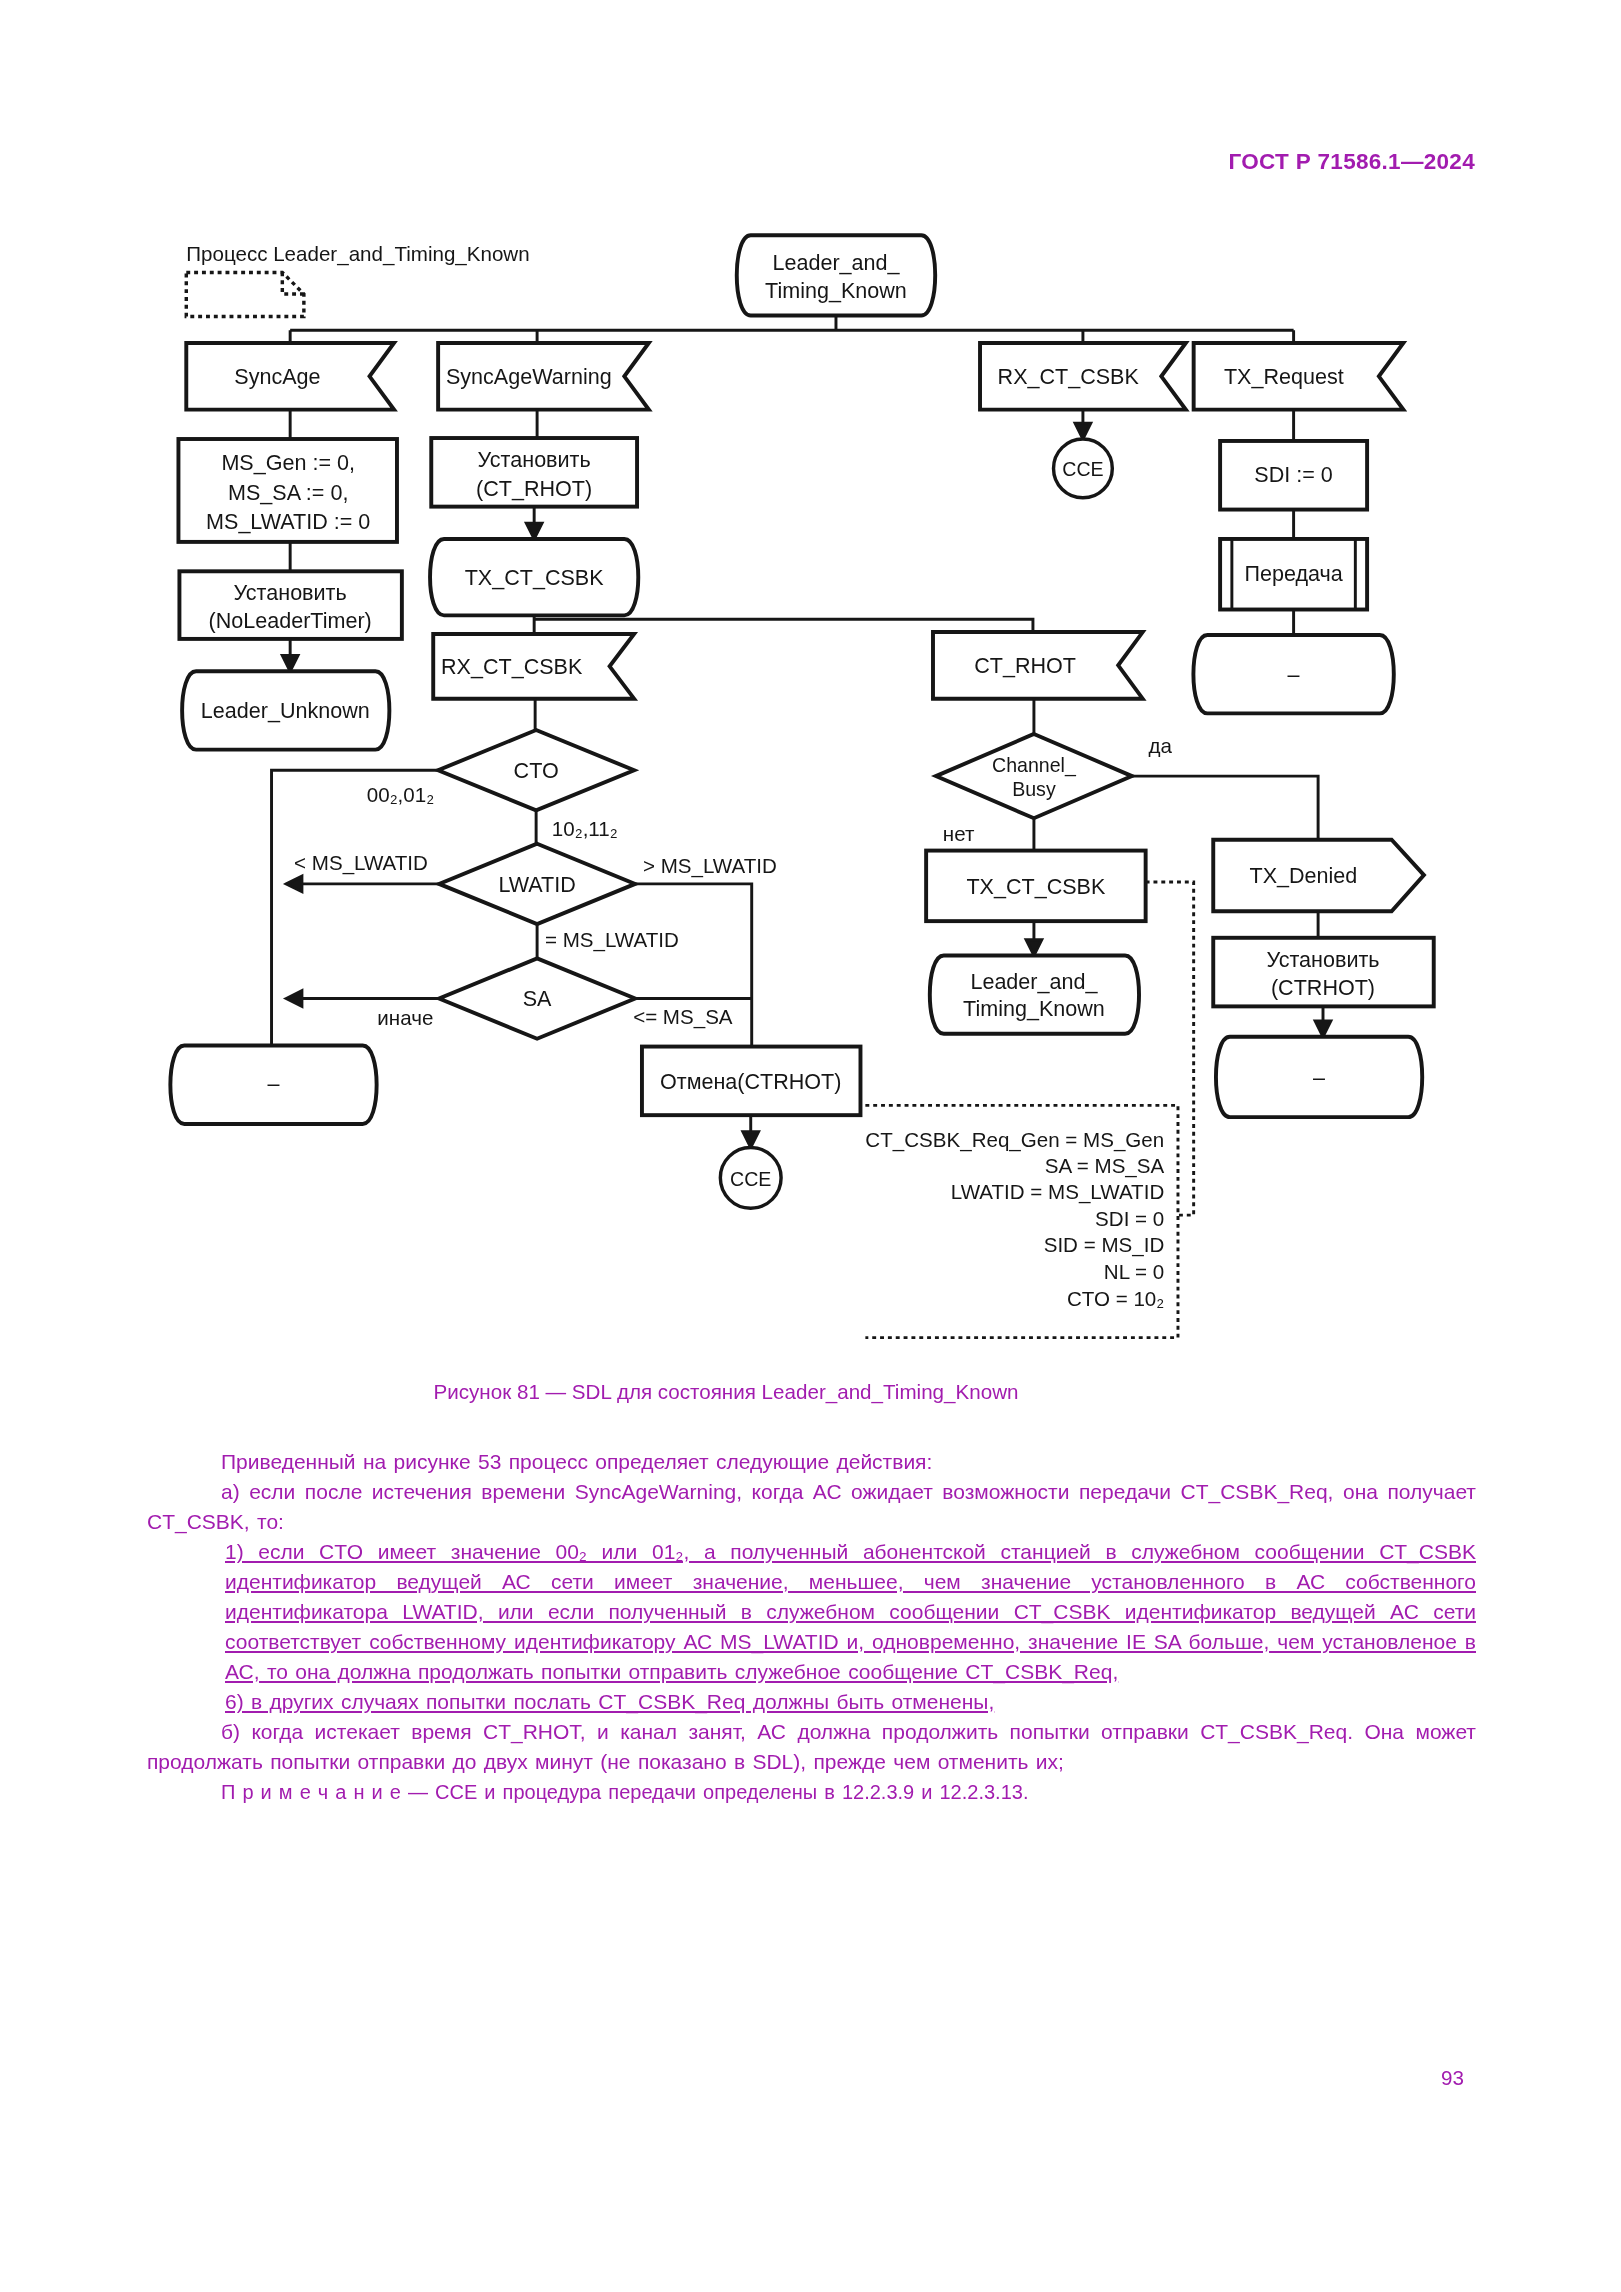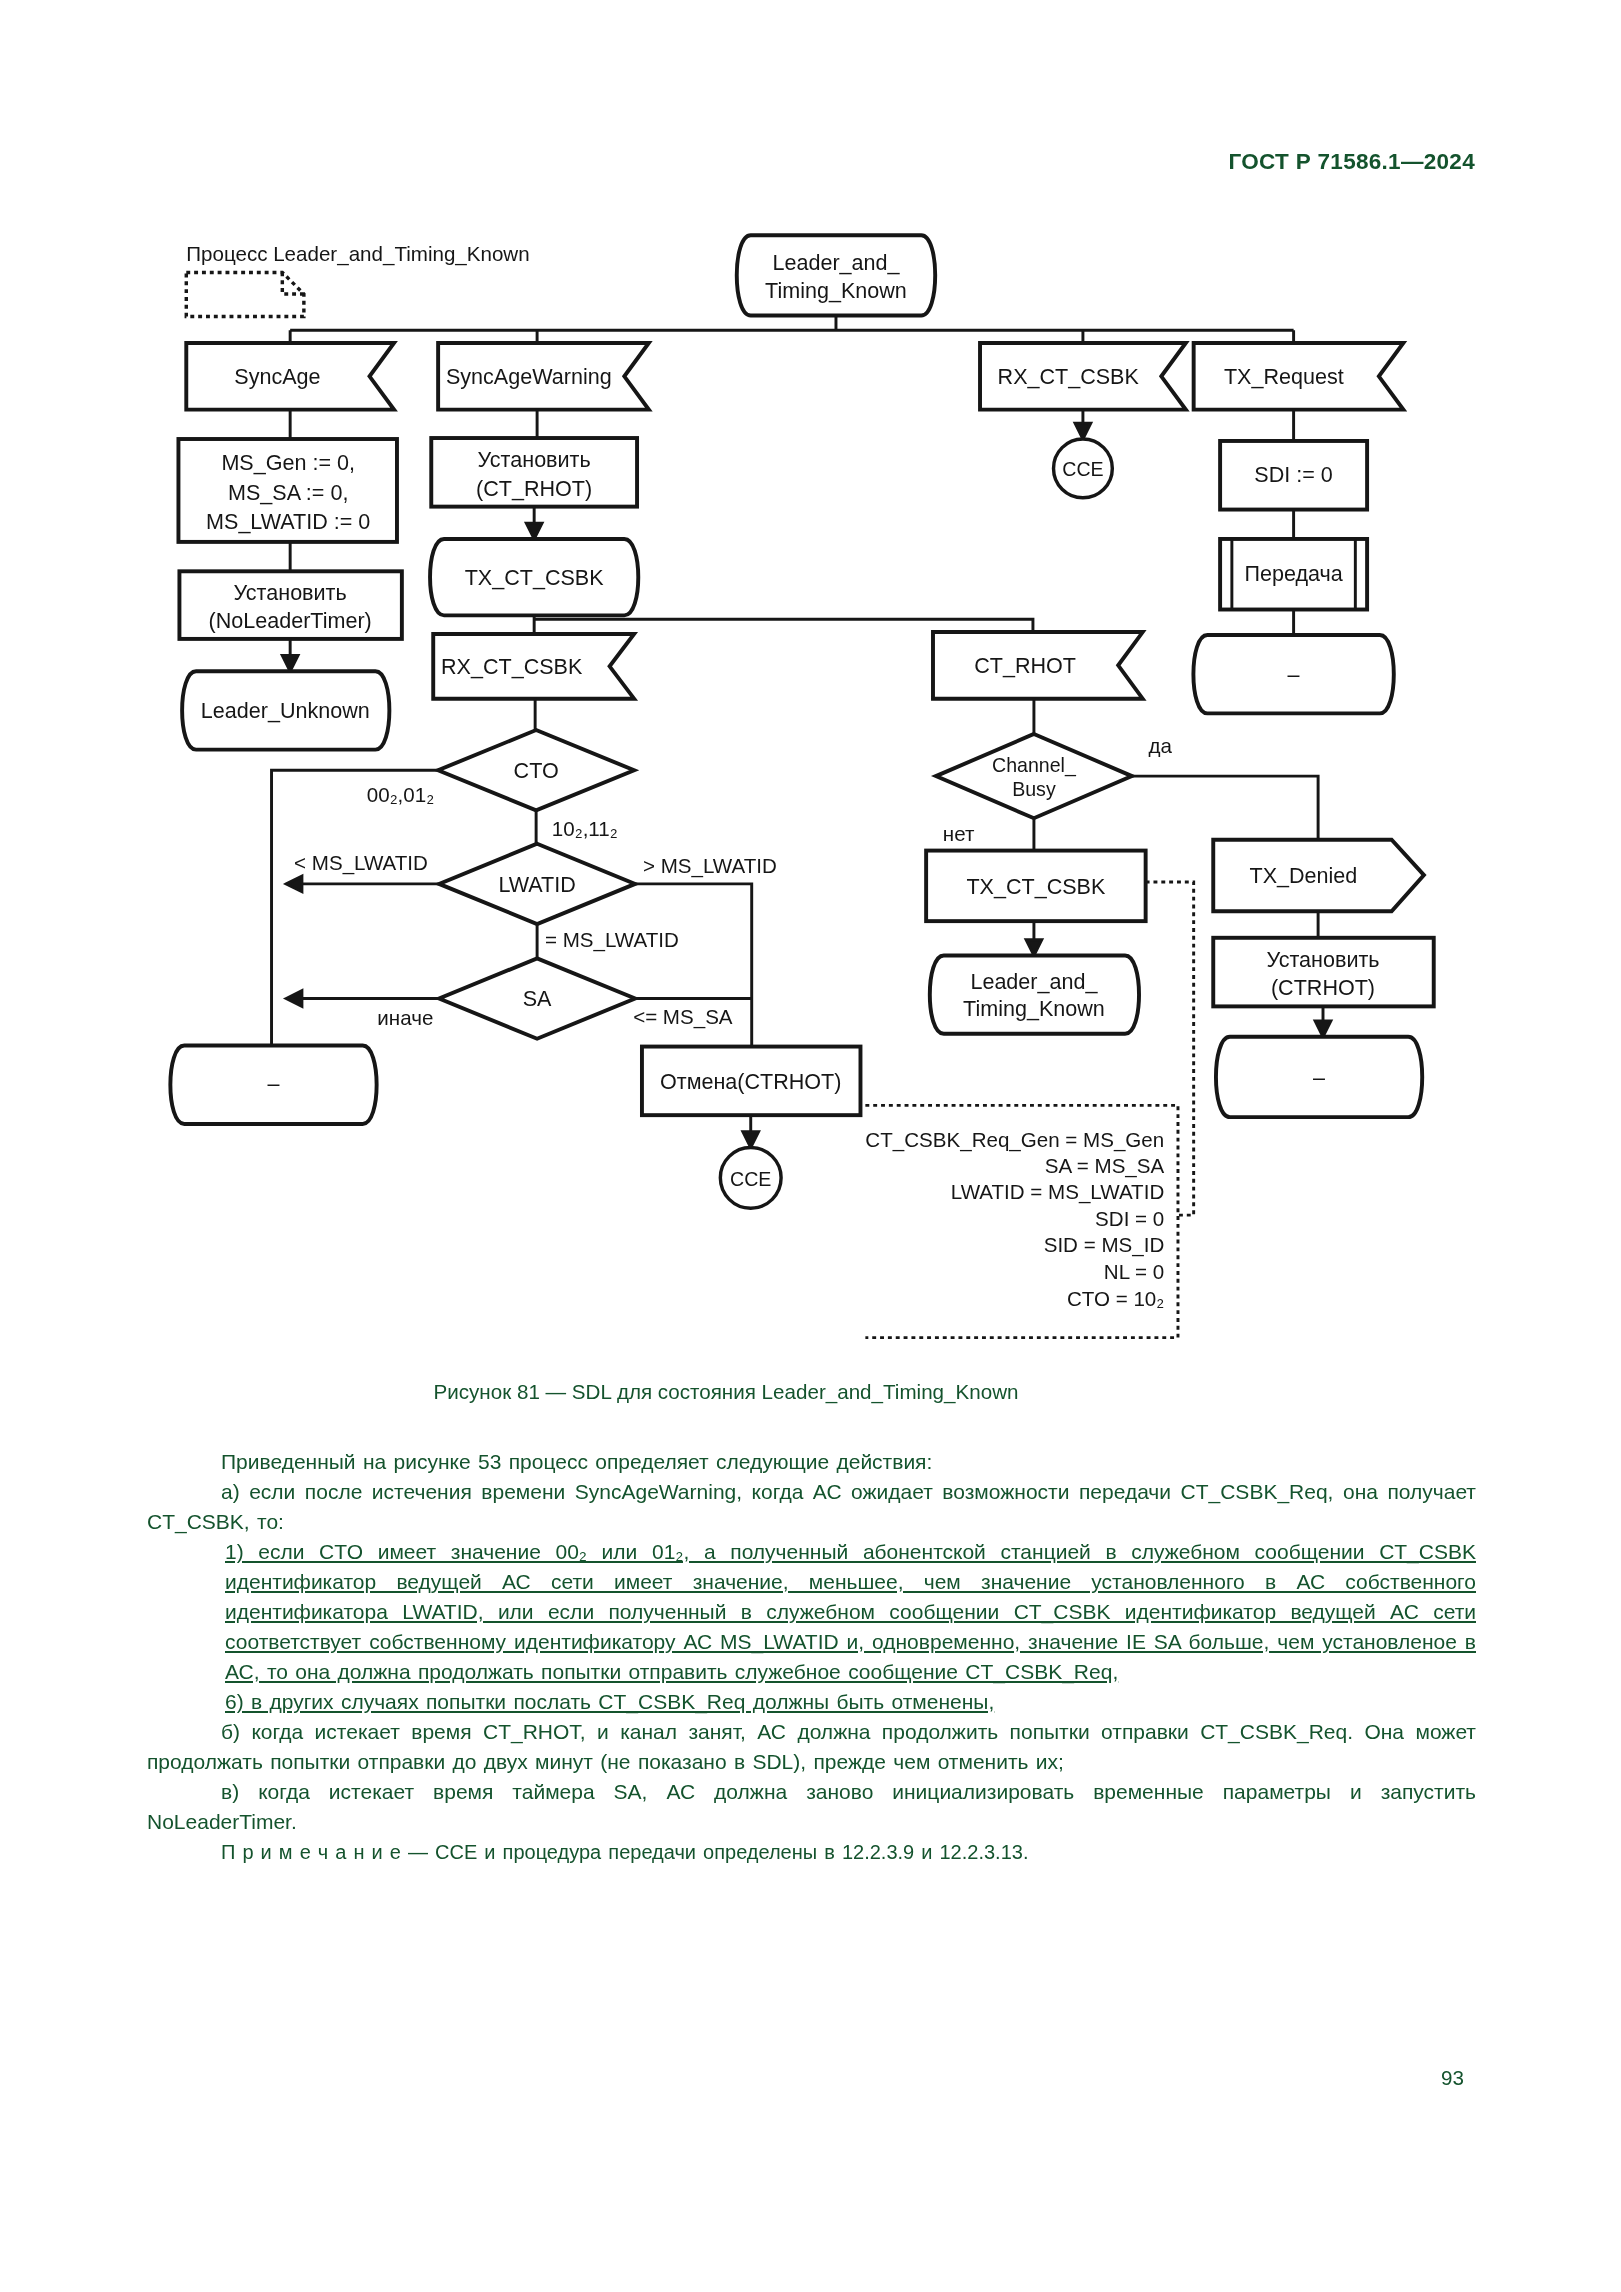--- a/index.html
+++ b/index.html
@@ -1,17 +1,17 @@
 <!DOCTYPE html>
 <html><head>
 <meta charset="utf-8">
 <style>
   html,body{margin:0;padding:0;background:#888;}
   .page{position:relative;width:1621px;height:2293px;background:#ffffff;
-        font-family:"Liberation Sans",sans-serif;color:#14532d;overflow:hidden;}
+        font-family:"Liberation Sans",sans-serif;color:#a21caf;overflow:hidden;}
   .hdr{position:absolute;top:149px;right:146px;font-size:22.5px;font-weight:bold;letter-spacing:0.3px;}
   .diagram-svg{position:absolute;left:0;top:0;}
   svg text{font-family:"Liberation Sans",sans-serif;font-size:22px;fill:#161616;}
   svg .sm{font-size:20px;}
   svg .lbl{font-size:21px;}
   .caption{position:absolute;left:0;top:1380px;width:1452px;text-align:center;font-size:20.6px;}
   .bodytext{position:absolute;left:147px;top:1447px;width:1329px;font-size:21px;line-height:30px;
             text-align:justify;word-spacing:1.5px;}
   .bodytext p{margin:0;}
   .ind{text-indent:74px;}
@@ -164,19 +164,18 @@
   </svg>
 
   <div class="caption">Рисунок 81 — SDL для состояния Leader_and_Timing_Known</div>
 
   <div class="bodytext">
     <p class="ind">Приведенный на рисунке 53 процесс определяет следующие действия:</p>
     <p class="ind">а) если после истечения времени SyncAgeWarning, когда АС ожидает возможности передачи CT_CSBK_Req, она получает CT_CSBK, то:</p>
     <p class="lst">1) если CTO имеет значение 00₂ или 01₂, а полученный абонентской станцией в служебном сообщении CT_CSBK идентификатор ведущей АС сети имеет значение, меньшее, чем значение установленного в АС собственного идентификатора LWATID, или если полученный в служебном сообщении CT_CSBK идентификатор ведущей АС сети соответствует собственному идентификатору АС MS_LWATID и, одновременно, значение IE SA больше, чем установленое в АС, то она должна продолжать попытки отправить служебное сообщение CT_CSBK_Req,</p>
     <p class="lst">6) в других случаях попытки послать CT_CSBK_Req должны быть отменены,</p>
     <p class="ind">б) когда истекает время CT_RHOT, и канал занят, АС должна продолжить попытки отправки CT_CSBK_Req. Она может продолжать попытки отправки до двух минут (не показано в SDL), прежде чем отменить их;</p>
-    <p class="ind">в) когда истекает время таймера SA, АС должна заново инициализировать временные параметры и запустить NoLeaderTimer.</p>
     <p class="ind note">П р и м е ч а н и е  — CCE и процедура передачи определены в 12.2.3.9 и 12.2.3.13.</p>
   </div>
 
   <div class="pagenum">93</div>
 </div>
 
 
 </body></html>

